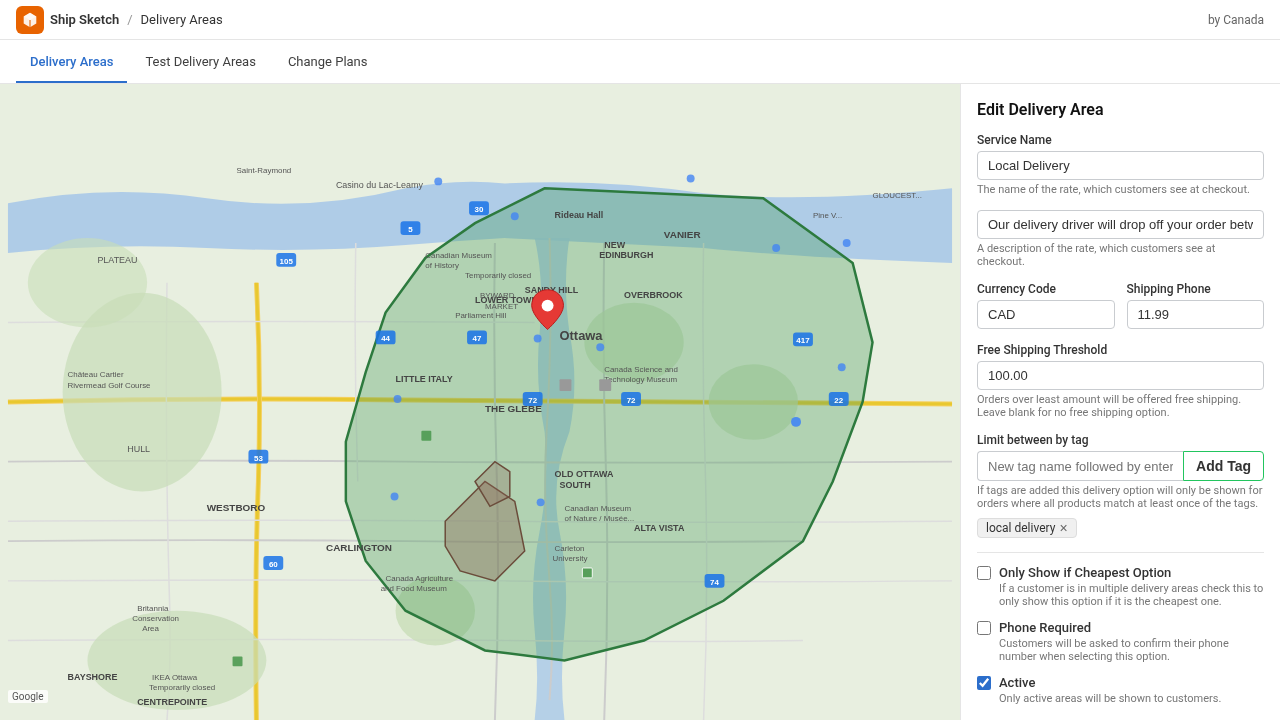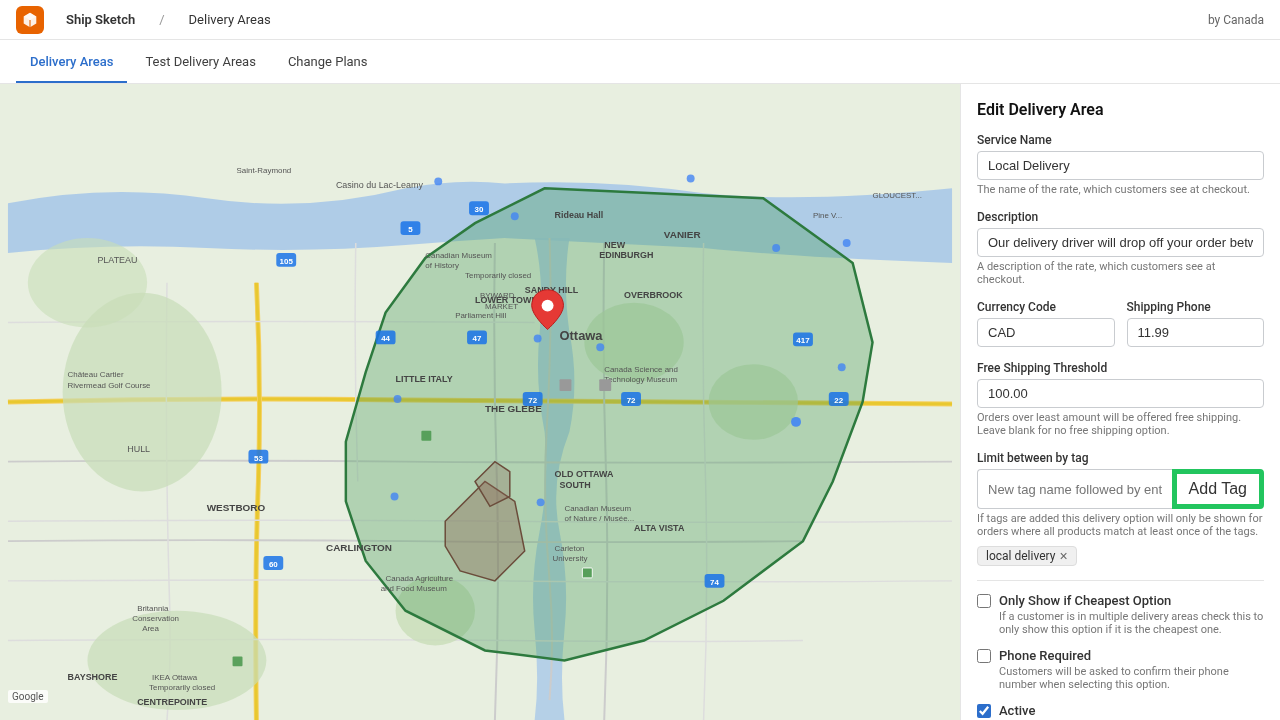--- a/index.html
+++ b/index.html
@@ -4,21 +4,21 @@
   <style>
     * { box-sizing: border-box; margin: 0; padding: 0; }
     body { font-family: -apple-system, BlinkMacSystemFont, 'Segoe UI', Roboto, sans-serif; font-size: 13px; background: #fff; color: #333; }
 
     
     .topbar {
       display: flex; align-items: center; justify-content: space-between;
       padding: 0 16px; height: 40px; border-bottom: 1px solid #e5e5e5;
       background: #fff;
     }
-    .topbar-left { display: flex; align-items: center; gap: 22px; }
+    .topbar-left { display: flex; align-items: center; gap: 6px; }
     .topbar-logo {
       width: 28px; height: 28px; background: #e86300; border-radius: 6px;
       display: flex; align-items: center; justify-content: center;
     }
     .topbar-logo svg { width: 18px; height: 18px; }
     .topbar-brand { font-weight: 600; color: #333; font-size: 13px; }
     .topbar-sep { color: #999; margin: 0 2px; }
     .topbar-page { color: #333; font-size: 13px; }
     .topbar-right { font-size: 12px; color: #666; }
 
@@ -63,23 +63,24 @@
 
     .form-row { display: flex; gap: 12px; }
     .form-row .form-group { flex: 1; }
 
     
     .tag-input-row { display: flex; gap: 0; }
     .tag-input-row .form-input {
       border-right: none; border-radius: 4px 0 0 4px; flex: 1;
     }
     .tag-add-btn {
-      padding: 6px 12px; background: #fff; border: 5px solid #22c55e;
-      border-radius: 0 4px 4px 0; cursor: pointer; font-size: 16px; white-space: nowrap;
+      padding: 6px 12px; background: #fff; border: 1px solid #22c55e;
+      border-radius: 0 4px 4px 0; cursor: pointer; font-size: 14px; white-space: nowrap;
       color: #333;
+      font-weight: bold;
     }
 
     
     .tags-container { display: flex; flex-wrap: wrap; gap: 6px; margin-top: 8px; }
     .tag {
       display: inline-flex; align-items: center; gap: 4px;
       background: #f0f0f0; border: 1px solid #ddd; border-radius: 4px;
       padding: 2px 8px 2px 8px; font-size: 12px; color: #333;
     }
     .tag-remove {
@@ -303,21 +304,20 @@
   <div class="sidebar">
     <div class="sidebar-title">Edit Delivery Area</div>
 
     <div class="form-group">
       <label class="form-label">Service Name</label>
       <input class="form-input" type="text" value="Local Delivery" style="">
       <div class="form-hint">The name of the rate, which customers see at checkout.</div>
     </div>
 
     <div class="form-group">
-      <label class="form-label">Description</label>
       <input class="form-input" type="text" value="Our delivery driver will drop off your order between 2-5 PM" style="">
       <div class="form-hint">A description of the rate, which customers see at checkout.</div>
     </div>
 
     <div class="form-row">
       <div class="form-group">
         <label class="form-label">Currency Code</label>
         <input class="form-input" type="text" value="CAD" style="">
       </div>
       <div class="form-group">

